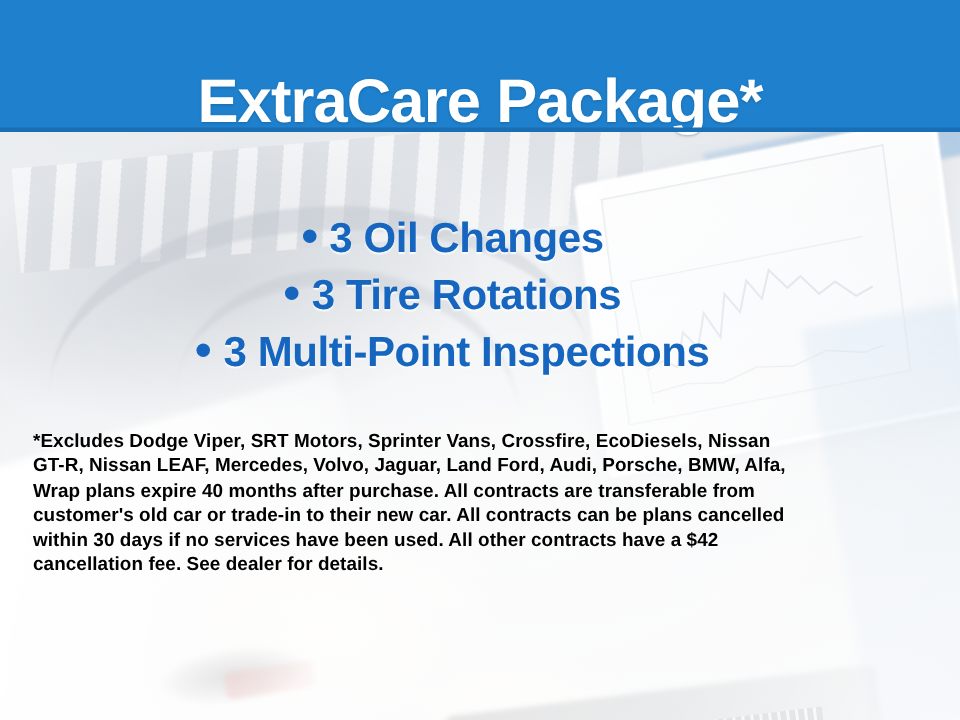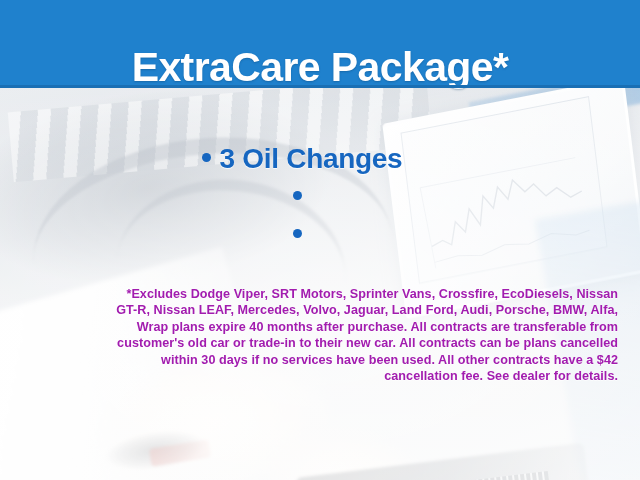--- a/index.html
+++ b/index.html
@@ -202,22 +202,22 @@
     width:9px;height:9px;border-radius:50%;
     background:#1666c0;
     vertical-align:middle;
     margin-right:9px;
     position:relative;top:-3px;
   }
 
   
   .disclaimer{
     position:absolute;left:22px;top:286px;width:596px;
-    text-align:right;
-    color:#a21caf;
+    text-align:left;
+    color:#000000;
     font-size:12.6px;
     font-weight:bold;
     line-height:16.4px;
     letter-spacing:.05px;
     text-shadow:0 1px 1px rgba(255,255,255,.8);
   }
   .disclaimer p{margin:0;}
 </style>
 </head>
 <body>
@@ -255,24 +255,24 @@
 
   <div class="header">
     <div class="header-title">ExtraCare Package*</div>
   </div>
 
   <div class="bullets">
     <div class="bullet-line">
       <span class="dot"></span><span>3 Oil Changes</span>
     </div>
     <div class="bullet-line">
-      <span class="dot"></span>
+      <span class="dot"></span><span>3 Tire Rotations</span>
     </div>
     <div class="bullet-line">
-      <span class="dot"></span>
+      <span class="dot"></span><span>3 Multi-Point Inspections</span>
     </div>
   </div>
 
   <div class="disclaimer">
     <p>*Excludes Dodge Viper, SRT Motors, Sprinter Vans, Crossfire, EcoDiesels, Nissan</p>
     <p>GT-R, Nissan LEAF, Mercedes, Volvo, Jaguar, Land Ford, Audi, Porsche, BMW, Alfa,</p>
     <p>Wrap plans expire 40 months after purchase. All contracts are transferable from</p>
     <p>customer's old car or trade-in to their new car. All contracts can be plans cancelled</p>
     <p>within 30 days if no services have been used. All other contracts have a $42</p>
     <p>cancellation fee. See dealer for details.</p>

